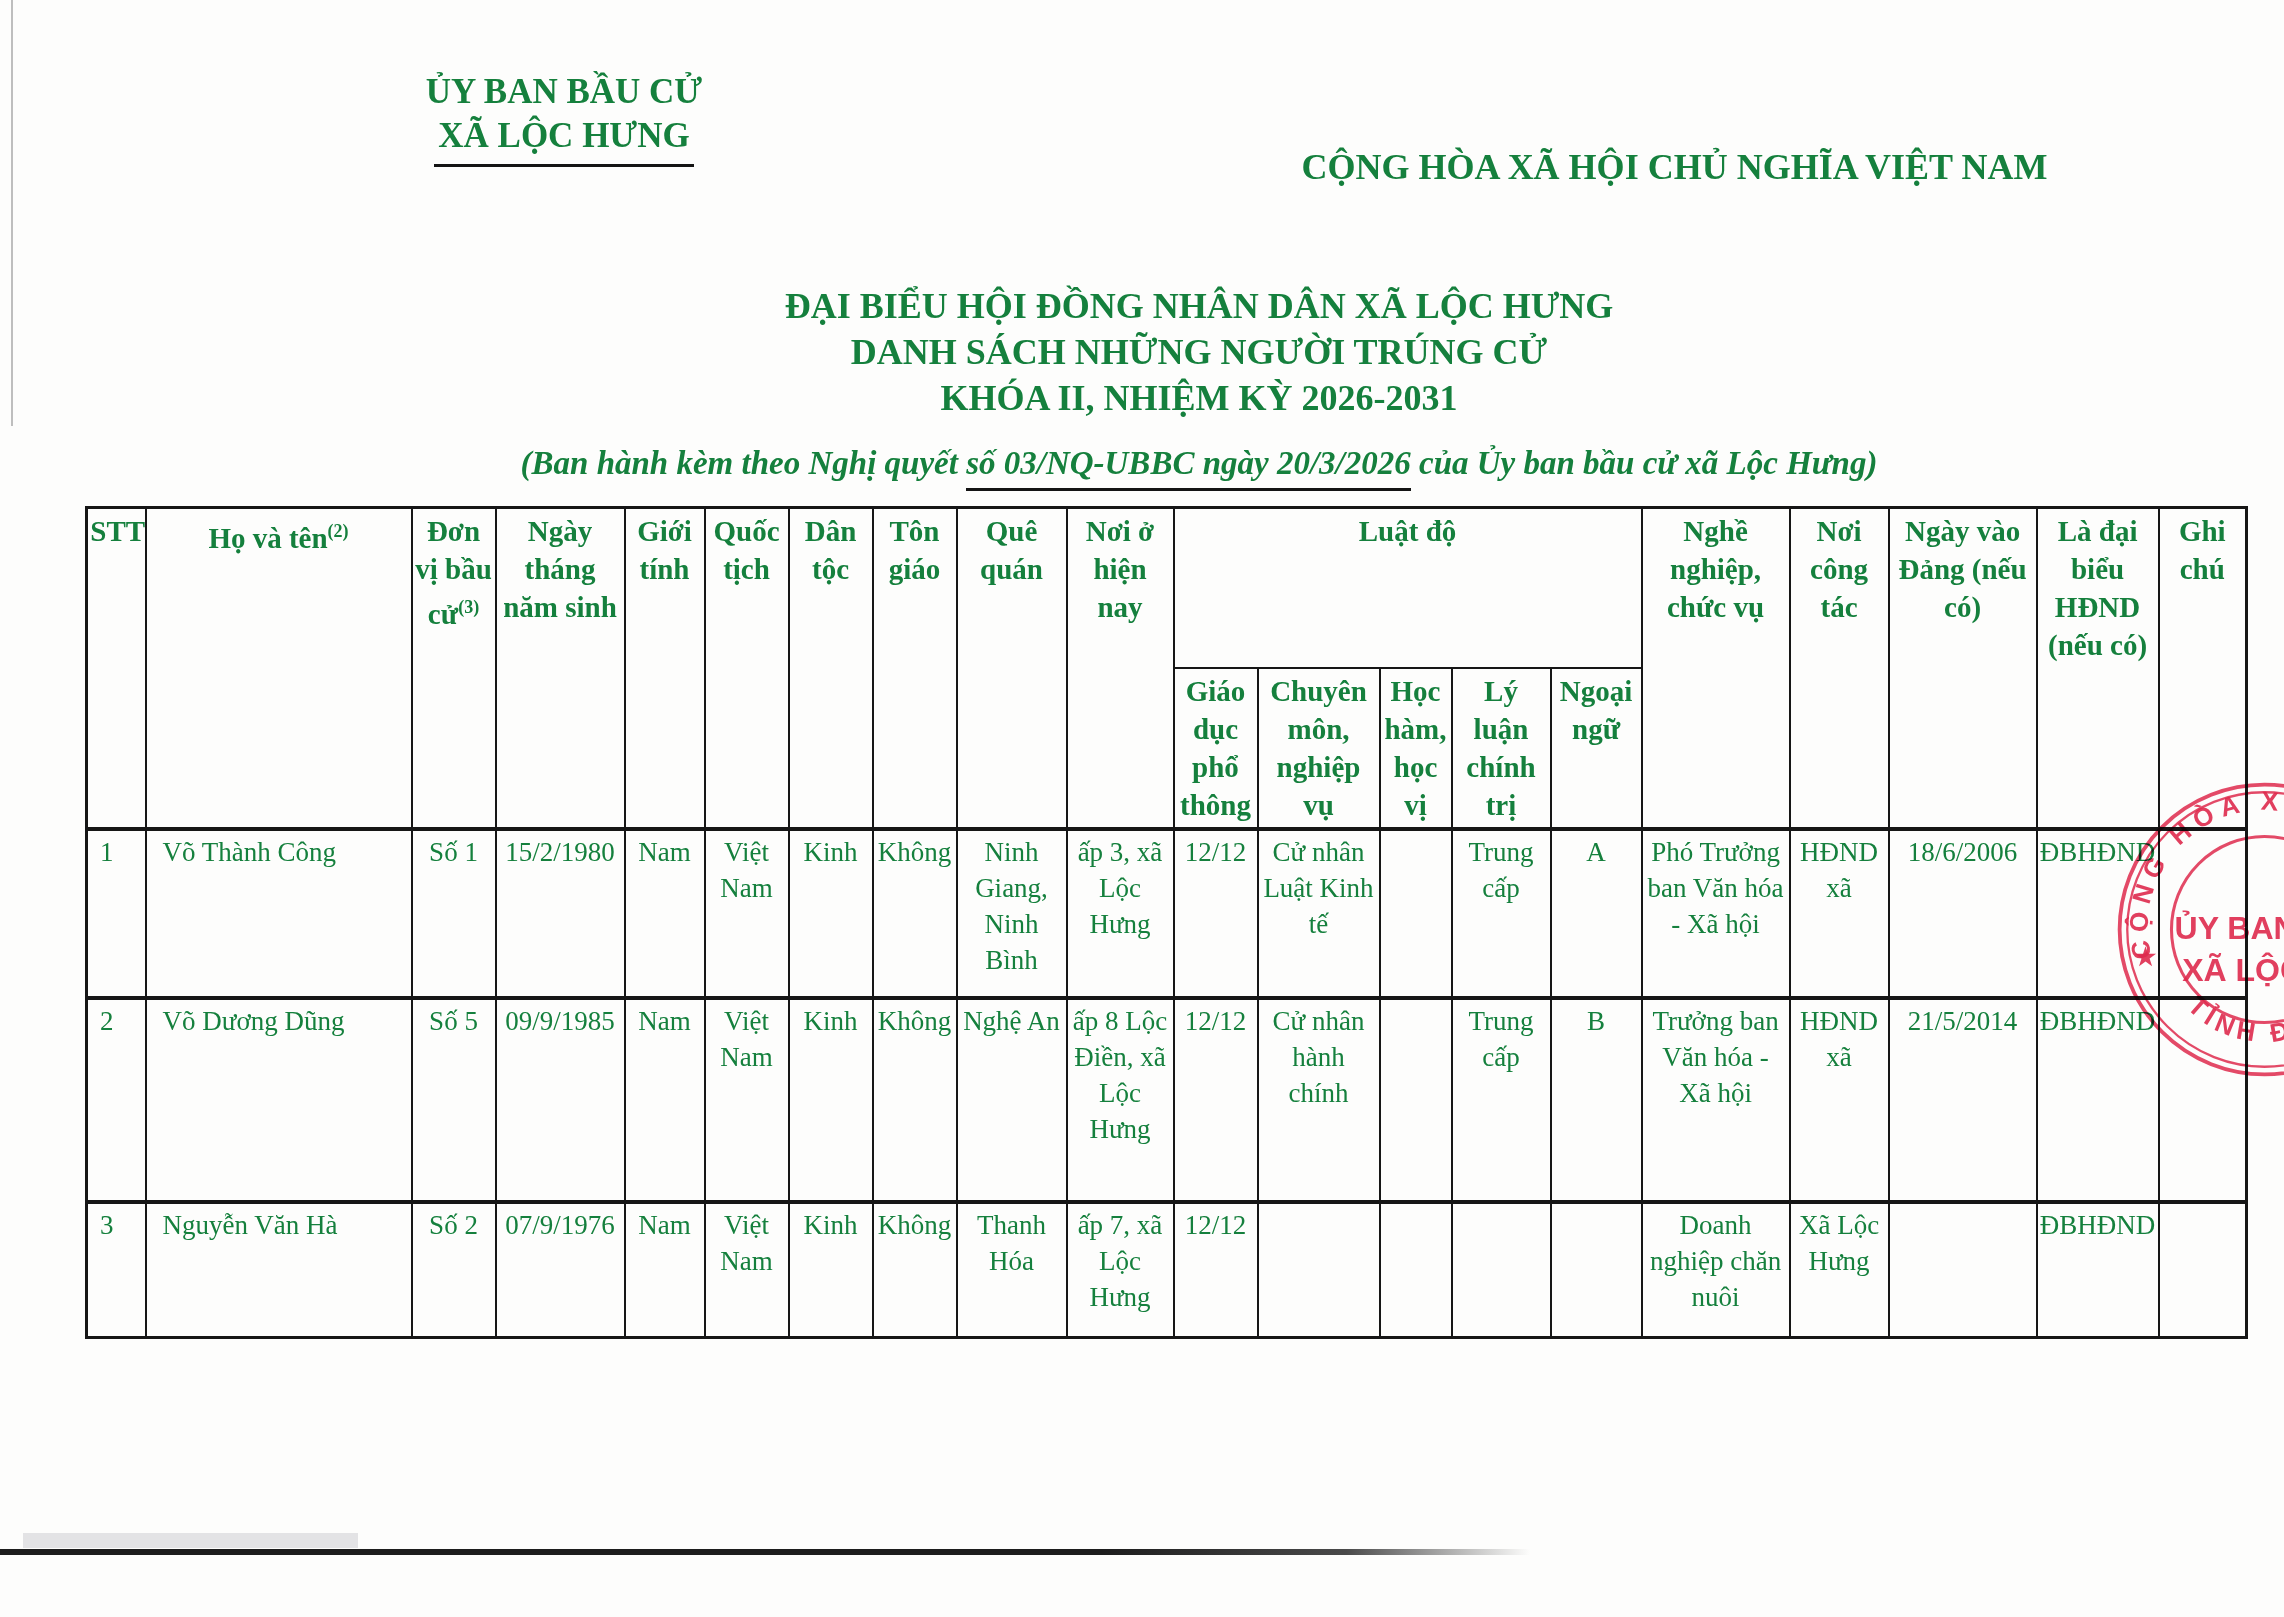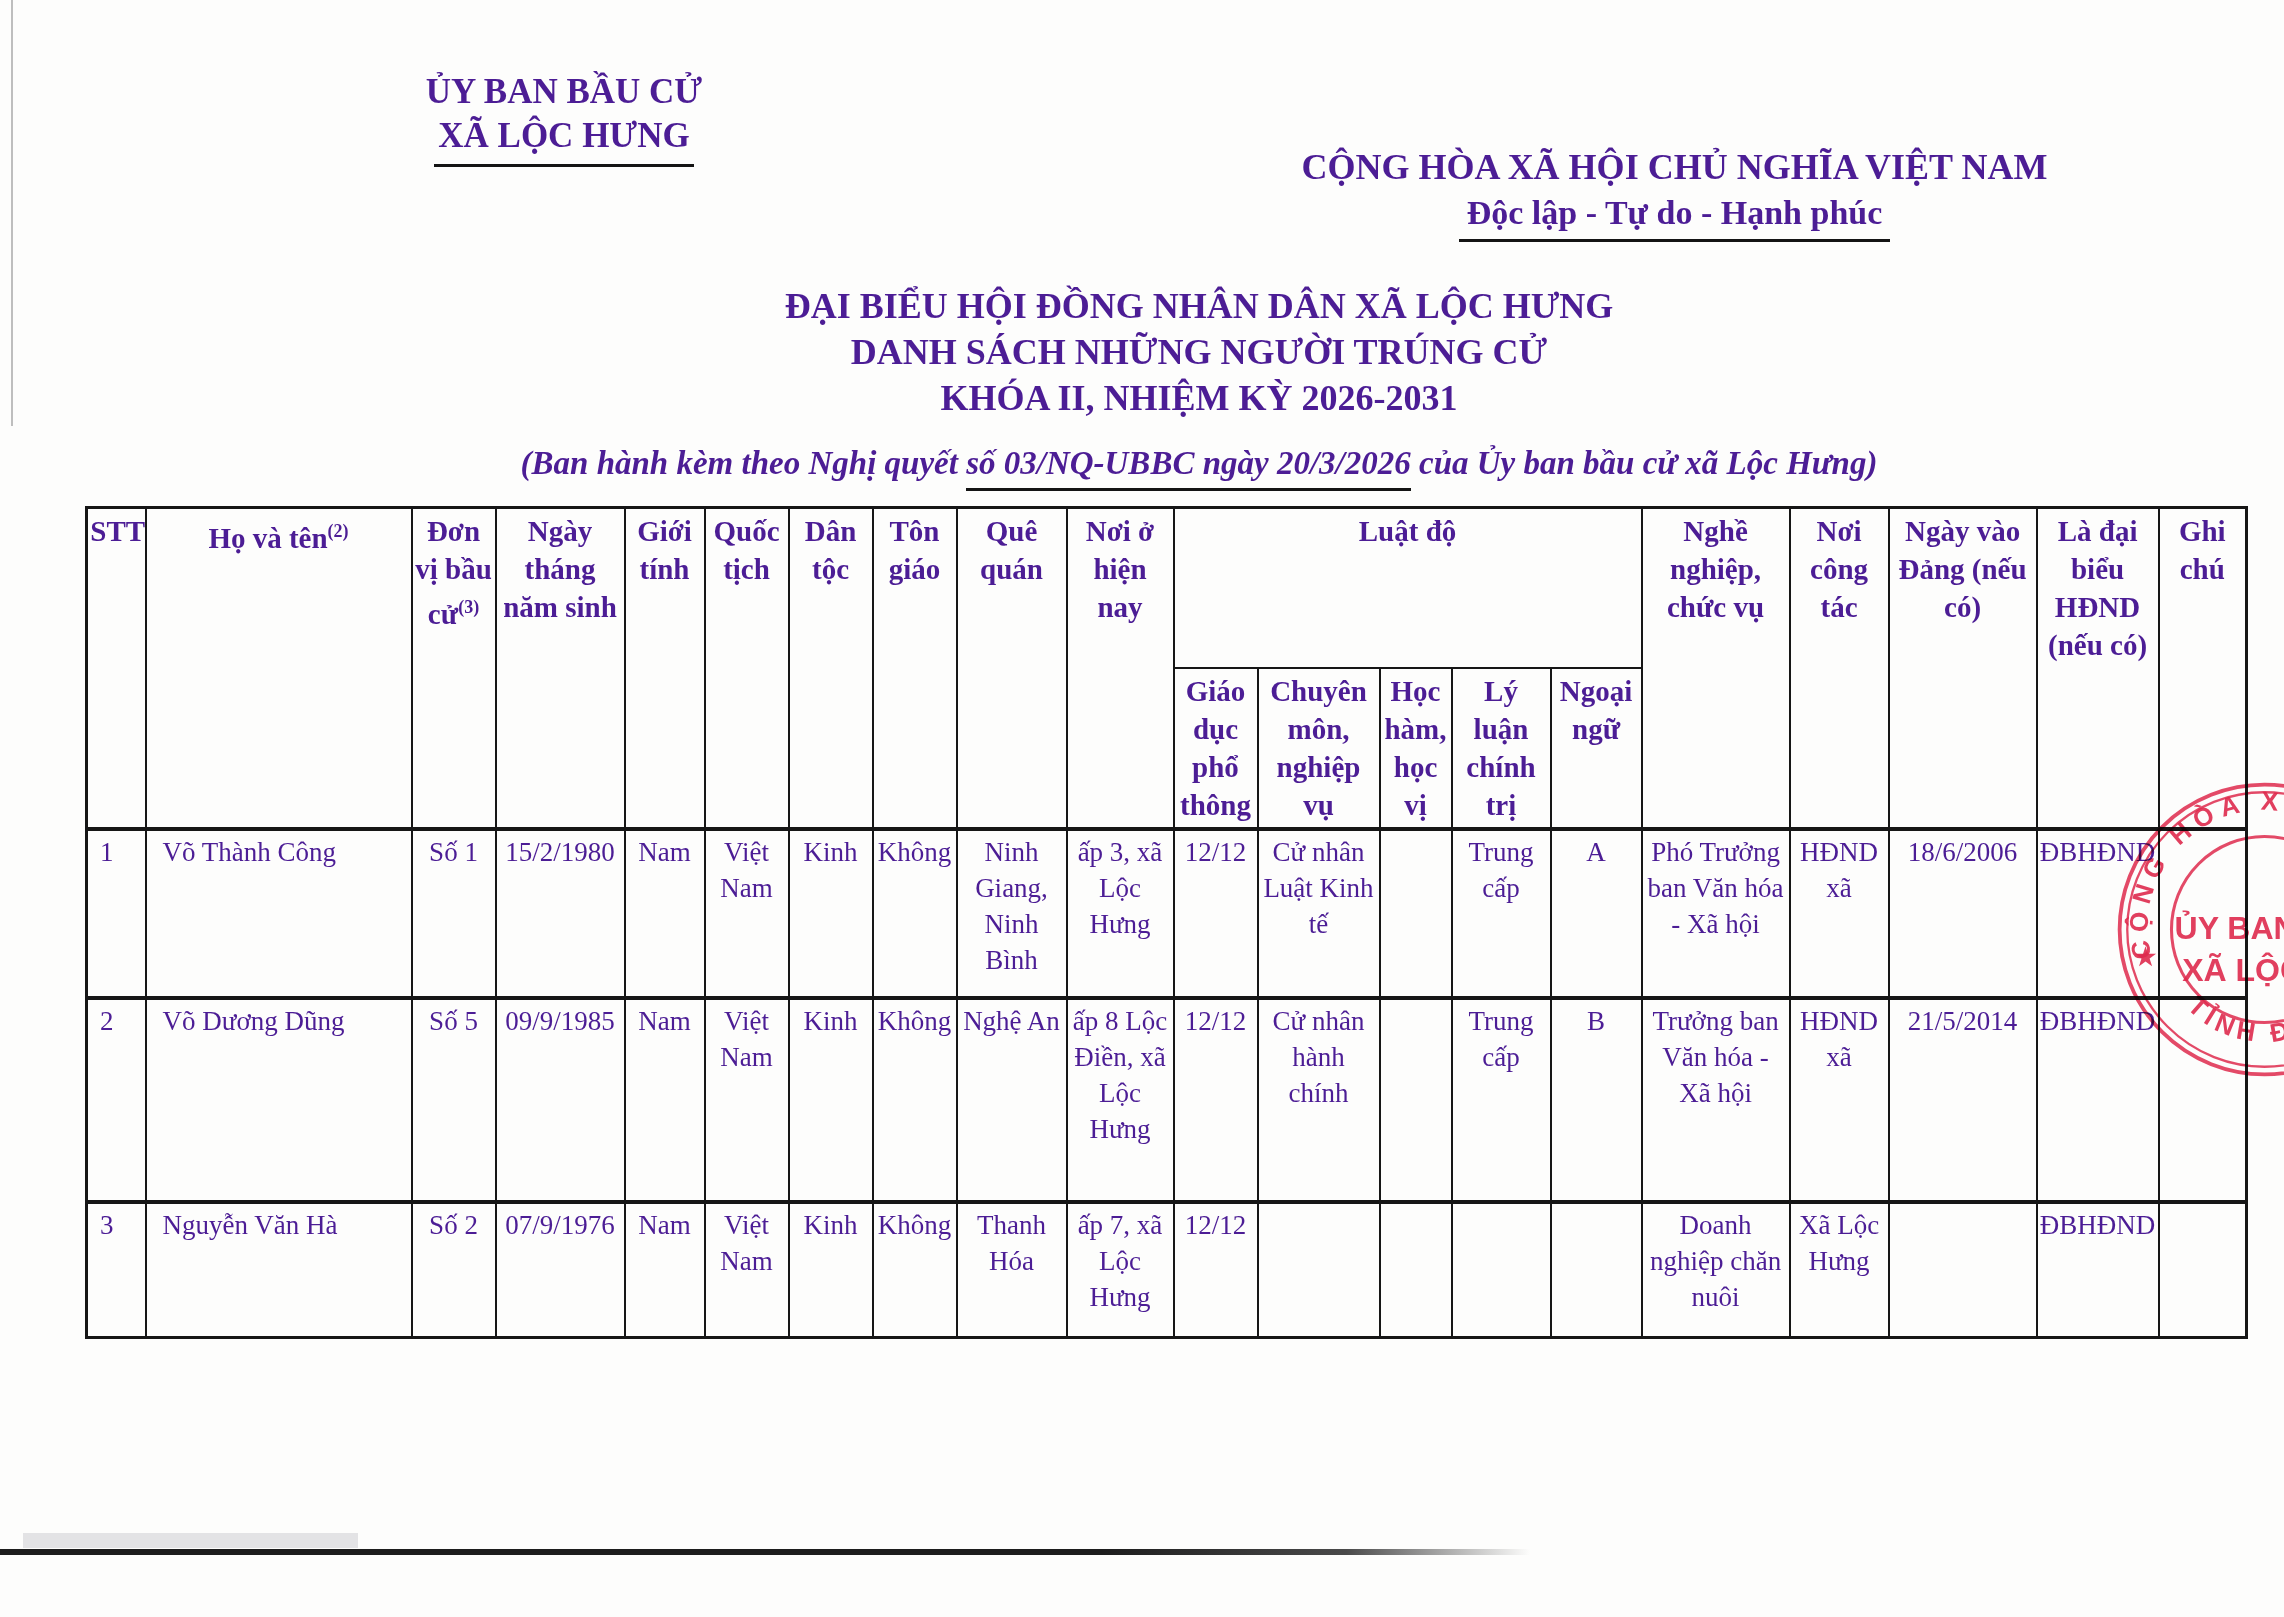--- a/index.html
+++ b/index.html
@@ -1,20 +1,20 @@
 <!DOCTYPE html>
 <html style="font-size:12px"><head>
 <meta charset="utf-8">
 <style>
   html,body { margin:0; padding:0; background:#fff; }
   .page {
     position:relative; width:2284px; height:1617px;
     background:#fdfdfc; overflow:hidden;
     font-family:"Liberation Serif","DejaVu Serif",serif;
-    color:#4c1d95;
+    color:#15803d;
   }
   
   .org-block {
     position:absolute; left:305px; top:70px; width:518px;
     text-align:center; font-weight:bold; font-size:35px; line-height:44px;
   }
   .org-line2 { display:inline-block; border-bottom:3.8px solid #141414; padding:0 4.6px 6px 4.6px; }
   .motto-block {
     position:absolute; left:1233px; top:145px; width:883px;
     text-align:center; font-weight:bold;
@@ -66,21 +66,20 @@
 
 <div class="page">
 
   <div class="org-block">
     <div>ỦY BAN BẦU CỬ</div>
     <div><span class="org-line2">XÃ LỘC HƯNG</span></div>
   </div>
 
   <div class="motto-block">
     <div class="motto-line1">CỘNG HÒA XÃ HỘI CHỦ NGHĨA VIỆT NAM</div>
-    <div><span class="motto-line2">Độc lập - Tự do - Hạnh phúc</span></div>
   </div>
 
   <div class="title-block">
     <div class="title-line">ĐẠI BIỂU HỘI ĐỒNG NHÂN DÂN XÃ LỘC HƯNG</div>
     <div class="title-line">DANH SÁCH NHỮNG NGƯỜI TRÚNG CỬ</div>
     <div class="title-line">KHÓA II, NHIỆM KỲ 2026-2031</div>
     <div class="subtitle"><span>(Ban hành kèm theo Nghị quyết </span><span class="subtitle-underlined">số 03/NQ-UBBC ngày 20/3/2026</span><span> của Ủy ban bầu cử xã Lộc Hưng)</span></div>
   </div>
 
   <table class="doc-table">

